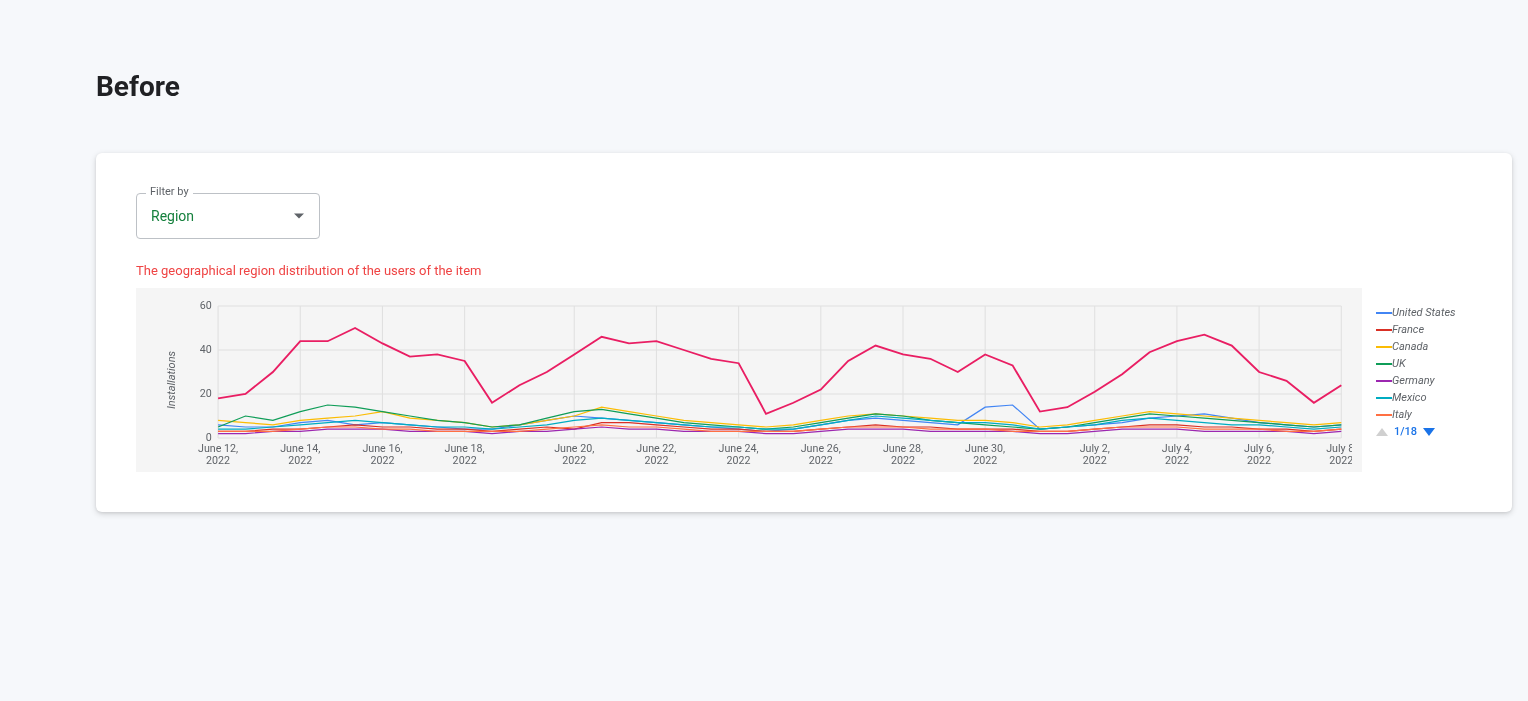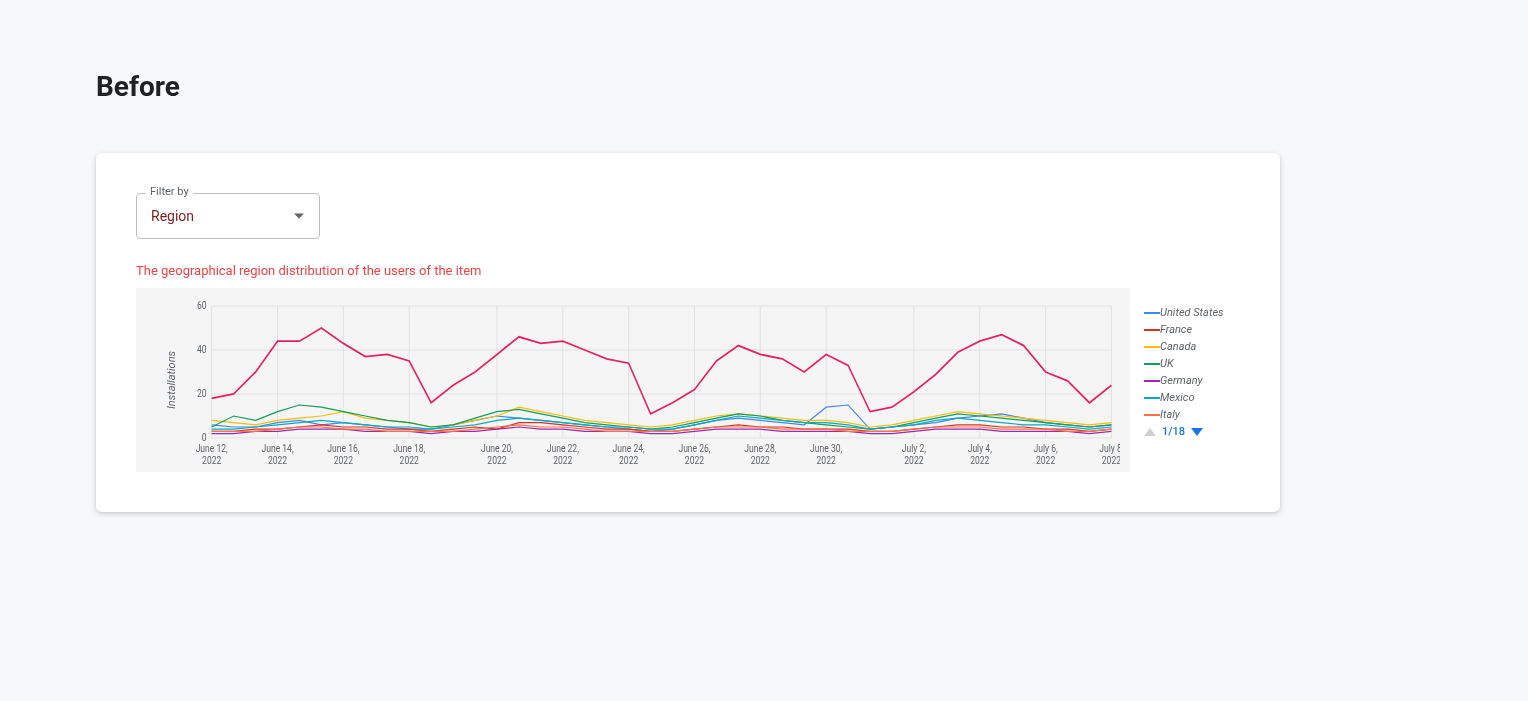--- a/index.html
+++ b/index.html
@@ -14,42 +14,42 @@
   .title {
     font-size: 28px;
     font-weight: 700;
     margin-bottom: 50px;
   }
   .card {
     background: #fff;
     border-radius: 6px;
     box-shadow: 0 2px 6px rgba(0,0,0,0.15), 0 1px 3px rgba(0,0,0,0.08);
     padding: 40px;
-    width: 1184px;
+    width: 1416px;
   }
   .filter-wrap {
     position: relative;
     display: inline-block;
     margin-bottom: 24px;
   }
   .filter-label {
     position: absolute;
     top: -8px;
     left: 10px;
     background: #fff;
     padding: 0 4px;
     font-size: 11px;
     color: #5f6368;
   }
   .filter-select {
     border: 1px solid #bdc1c6;
     border-radius: 4px;
     padding: 14px 50px 14px 14px;
     font-size: 14px;
-    color: #7f1d1d;
+    color: #15803d;
     width: 184px;
     display: flex;
     align-items: flex-start;
     justify-content: space-between;
     cursor: pointer;
   }
   .caret {
     width: 0; height: 0;
     border-left: 5px solid transparent;
     border-right: 5px solid transparent;

